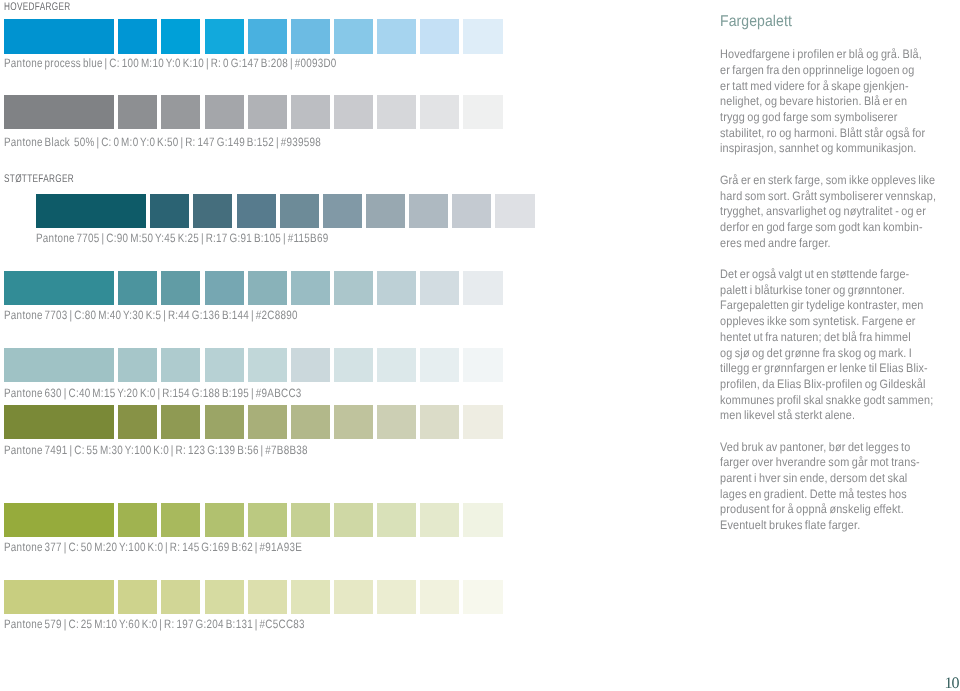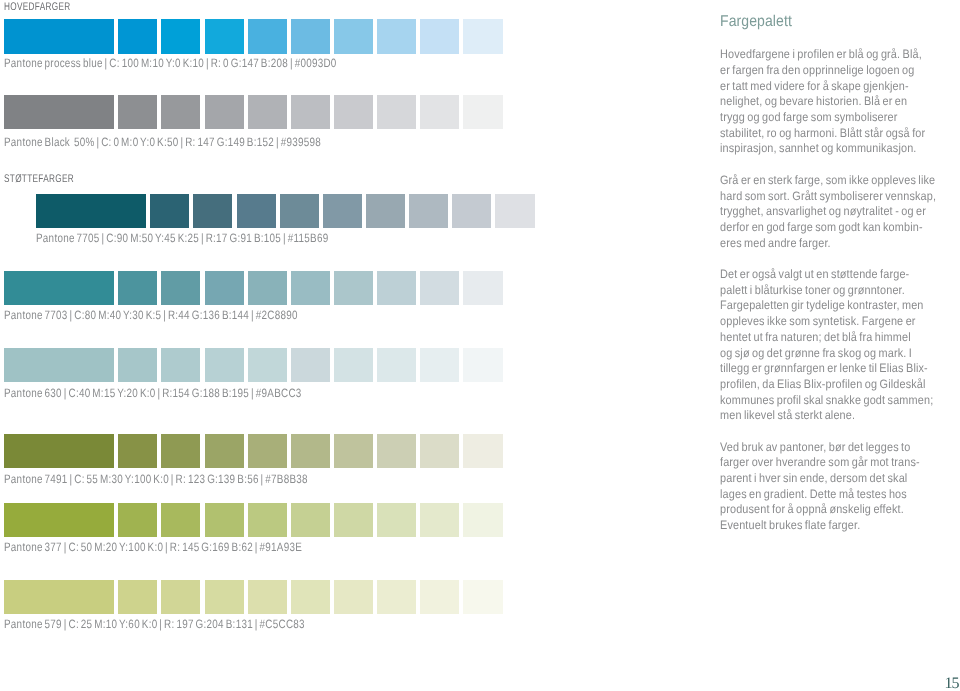--- a/index.html
+++ b/index.html
@@ -149,21 +149,21 @@
             <div class="sw" title="#B7D1D4" style="background: rgb(183, 209, 212); left: 200.12px; width: 39.1px;"></div>
             <div class="sw" title="#C1D7D9" style="background: rgb(193, 215, 217); left: 243.28px; width: 39.1px;"></div>
             <div class="sw" title="#CBD8DC" style="background: rgb(203, 216, 220); left: 286.44px; width: 39.1px;"></div>
             <div class="sw" title="#D3E2E4" style="background: rgb(211, 226, 228); left: 329.6px; width: 39.1px;"></div>
             <div class="sw" title="#DCE8EA" style="background: rgb(220, 232, 234); left: 372.76px; width: 39.1px;"></div>
             <div class="sw" title="#E6EEF0" style="background: rgb(230, 238, 240); left: 415.92px; width: 39.1px;"></div>
             <div class="sw" title="#F1F5F6" style="background: rgb(241, 245, 246); left: 459.08px; width: 39.1px;"></div>
           </div>
           <div class="caption" style="top: 38.6px;">Pantone 630 | C:40 M:15 Y:20 K:0 | R:154 G:188 B:195 | #9ABCC3</div>
         </div>
-        <div class="pal-row" style="top: 434px;">
+        <div class="pal-row" style="top: 405px;">
           <div class="swatches">
             <div class="sw" title="#7A8937" style="background: rgb(122, 137, 55); left: 0px; width: 109.4px;"></div>
             <div class="sw" title="#879246" style="background: rgb(135, 146, 70); left: 113.8px; width: 39.1px;"></div>
             <div class="sw" title="#8F9A53" style="background: rgb(143, 154, 83); left: 156.96px; width: 39.1px;"></div>
             <div class="sw" title="#9BA566" style="background: rgb(155, 165, 102); left: 200.12px; width: 39.1px;"></div>
             <div class="sw" title="#A8AF79" style="background: rgb(168, 175, 121); left: 243.28px; width: 39.1px;"></div>
             <div class="sw" title="#B2B88A" style="background: rgb(178, 184, 138); left: 286.44px; width: 39.1px;"></div>
             <div class="sw" title="#BFC39D" style="background: rgb(191, 195, 157); left: 329.6px; width: 39.1px;"></div>
             <div class="sw" title="#CCCFB4" style="background: rgb(204, 207, 180); left: 372.76px; width: 39.1px;"></div>
             <div class="sw" title="#DBDCC8" style="background: rgb(219, 220, 200); left: 415.92px; width: 39.1px;"></div>
@@ -239,14 +239,14 @@
           <span class="sb-line">Ved bruk av pantoner, bør det legges to</span>
           <span class="sb-line">farger over hverandre som går mot trans-</span>
           <span class="sb-line">parent i hver sin ende, dersom det skal</span>
           <span class="sb-line">lages en gradient. Dette må testes hos</span>
           <span class="sb-line">produsent for å oppnå ønskelig effekt.</span>
           <span class="sb-line">Eventuelt brukes flate farger.</span>
         </p>
       </div>
   </aside>
 
-  <div class="pageno">15</div>
+  <div class="pageno">10</div>
 </div>
 
 </body></html>

